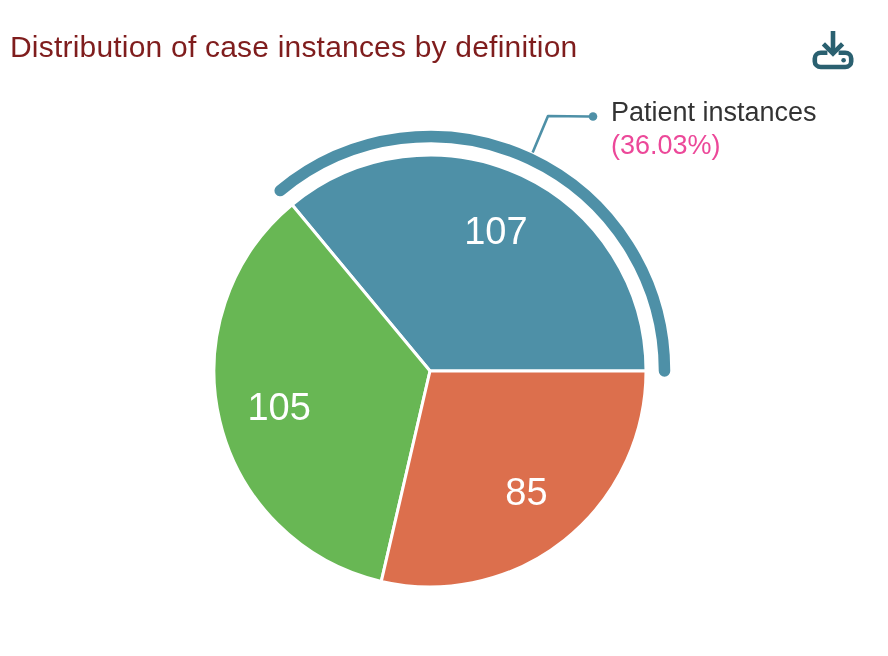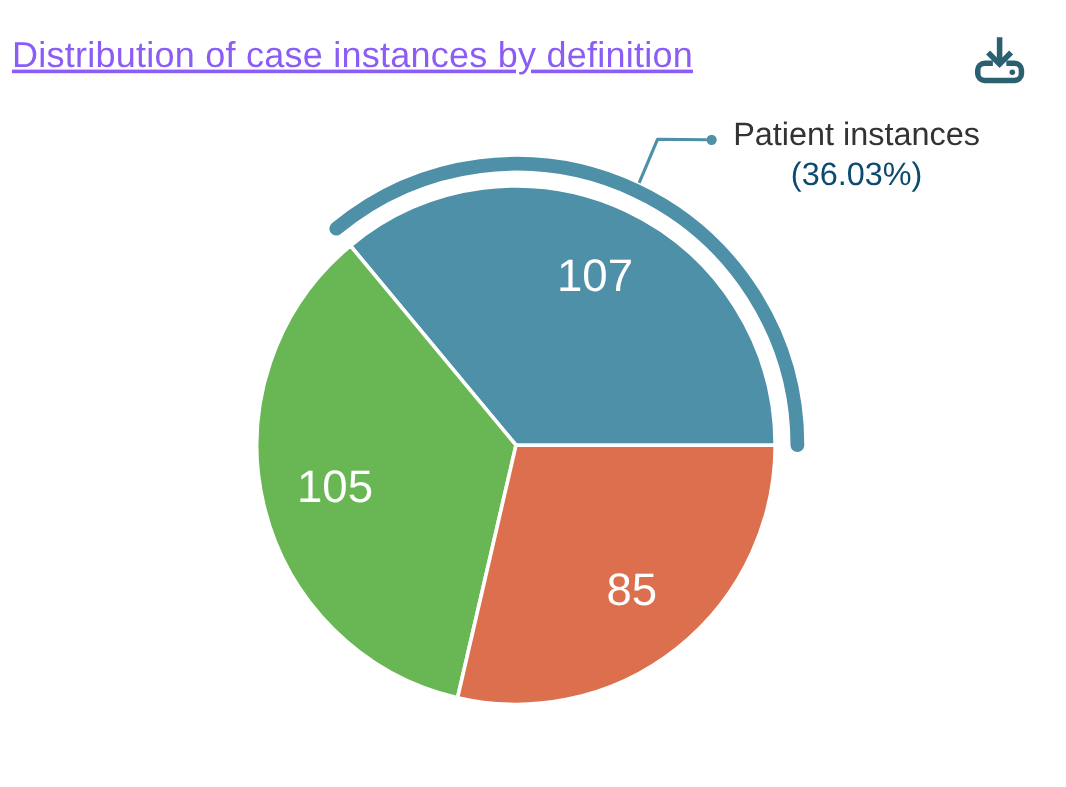--- a/index.html
+++ b/index.html
@@ -2,37 +2,36 @@
 <html><head>
 <meta charset="utf-8">
 <style>
   html,body{margin:0;padding:0;background:#ffffff;}
   .stage{
     position:relative;width:888px;height:656px;background:#ffffff;overflow:hidden;
     font-family:"Liberation Sans","DejaVu Sans",sans-serif;
   }
   .chart-title{
     position:absolute;left:10px;top:30px;
-    font-size:30px;font-weight:500;color:#8b5cf6;letter-spacing:0.2px;
+    font-size:30px;font-weight:500;color:#7f1d1d;letter-spacing:0.2px;
     white-space:nowrap;
-    text-decoration:underline;
   }
   .download-btn{
     position:absolute;right:30px;top:24px;width:50px;height:50px;
     background:none;border:none;padding:1px;cursor:pointer;
   }
   .download-btn svg{display:block;width:48px;height:48px;}
   .pie-wrap{position:absolute;left:0;top:0;width:888px;height:656px;}
   .pie-wrap svg{position:absolute;left:0;top:0;}
   .callout{
     position:absolute;left:611px;top:96px;line-height:33px;font-size:27px;
     white-space:nowrap;
   }
   .callout-name{color:#333333;}
-  .callout-percent{color:#0c4a6e;text-align:center;}
+  .callout-percent{color:#ec4899;}
 </style>
 </head>
 <body>
 
 <div class="stage">
 
   <div class="chart-title">Distribution of case instances by definition</div>
 
   <button class="download-btn">
     <svg viewBox="0 0 24 24" fill="none">

